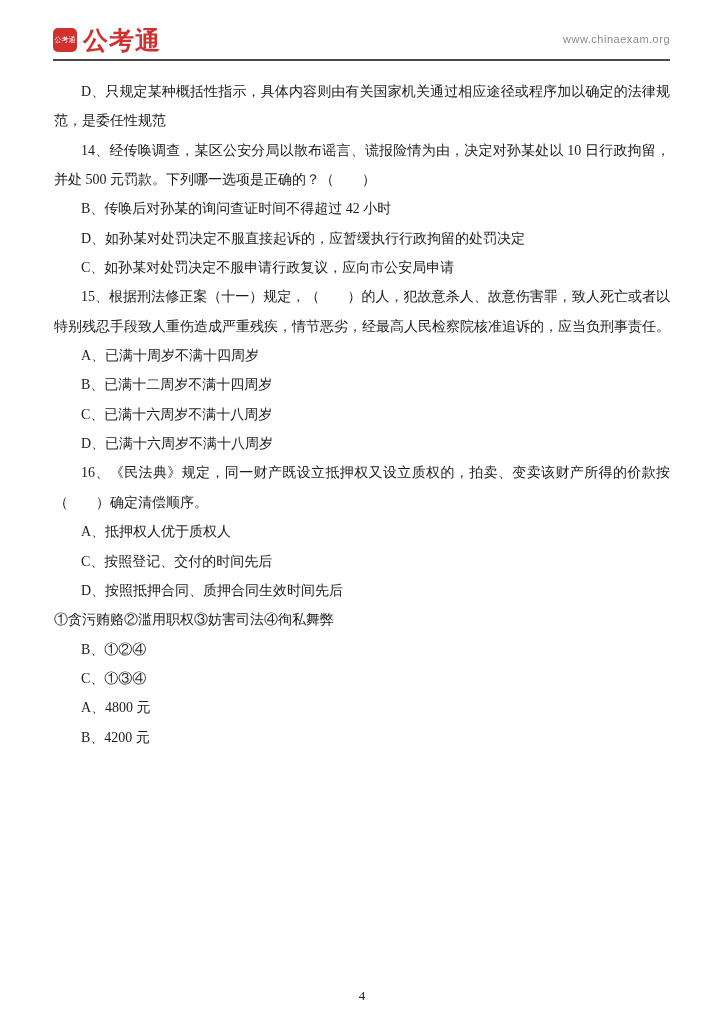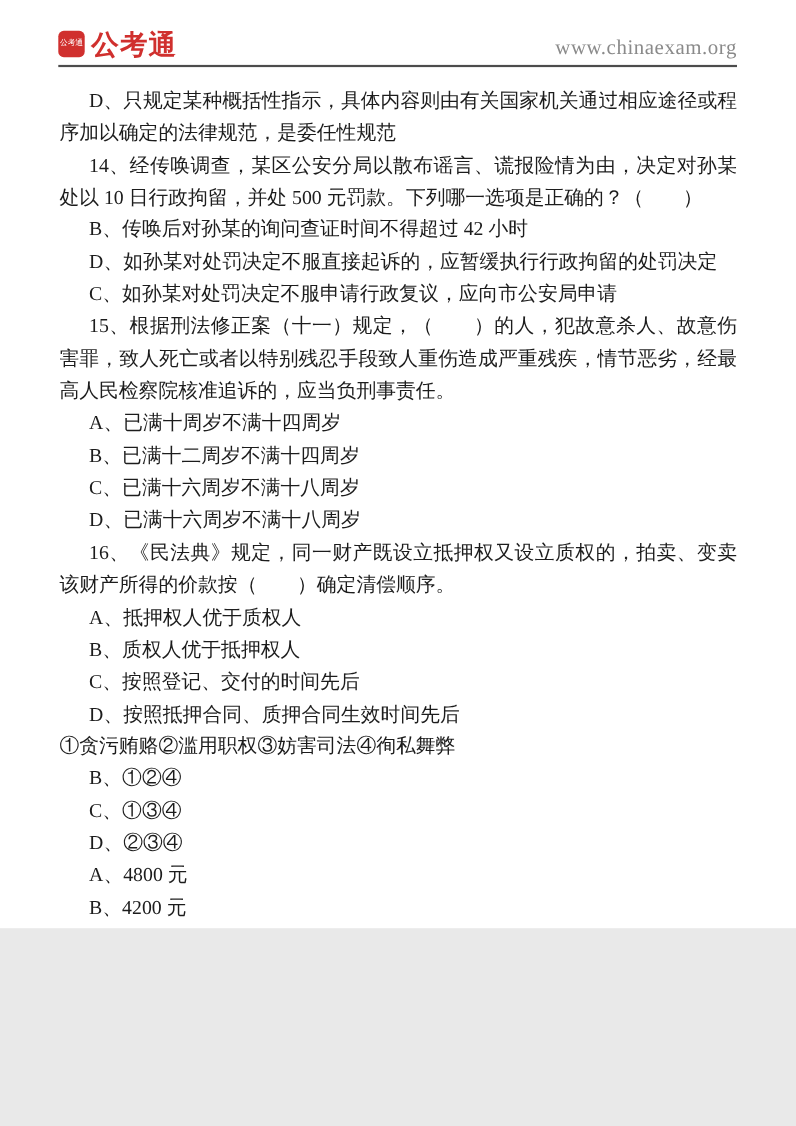--- a/index.html
+++ b/index.html
@@ -1,20 +1,20 @@
 <!DOCTYPE html>
 <html style="--brand-red: #d0302e; --rule-gray: #4c4c4c; --url-gray: #8a8a8a; --text-black: #1c1c1c;"><head>
 <meta charset="utf-8">
 <style>
   * { margin: 0; padding: 0; box-sizing: border-box; }
   html, body { background: #e9e9e9; }
   .page {
     position: relative;
     width: 724px;
-    height: 844px;
+    height: 1024px;
     margin: 0 auto;
     background: #ffffff;
     font-family: "Liberation Serif", "DejaVu Serif", serif;
     color: var(--text-black, #1c1c1c);
     overflow: hidden;
   }
   .header {
     position: absolute;
     left: 53px;
     top: 27px;
@@ -44,34 +44,34 @@
     top: -3px;
     font-size: 25px;
     font-weight: bold;
     color: var(--brand-red, #d0302e);
     font-family: "Liberation Sans", "DejaVu Sans", sans-serif;
     letter-spacing: 1px;
   }
   .url {
     position: absolute;
     right: 0;
-    bottom: 4px;
-    font-size: 19px;
+    bottom: 14px;
+    font-size: 11px;
     color: var(--url-gray, #8a8a8a);
-    font-family: Liberation Serif, serif;
+    font-family: Liberation Sans, sans-serif;
     letter-spacing: 0.5px;
   }
   .content {
     position: absolute;
     left: 54px;
     top: 77px;
     width: 616px;
   }
   .content p.para {
-    font-size: 18px;
+    font-size: 14px;
     line-height: 29.35px;
     text-align: justify;
     color: var(--text-black, #1c1c1c);
   }
   .content p.para.indent { text-indent: 27px; }
   .footer {
     position: absolute;
     left: 0;
     top: 988px;
     width: 100%;
@@ -97,27 +97,25 @@
       <p class="para indent">B、传唤后对孙某的询问查证时间不得超过 42 小时</p>
       <p class="para indent">D、如孙某对处罚决定不服直接起诉的，应暂缓执行行政拘留的处罚决定</p>
       <p class="para indent">C、如孙某对处罚决定不服申请行政复议，应向市公安局申请</p>
       <p class="para indent">15、根据刑法修正案（十一）规定，（　　）的人，犯故意杀人、故意伤害罪，致人死亡或者以特别残忍手段致人重伤造成严重残疾，情节恶劣，经最高人民检察院核准追诉的，应当负刑事责任。</p>
       <p class="para indent">A、已满十周岁不满十四周岁</p>
       <p class="para indent">B、已满十二周岁不满十四周岁</p>
       <p class="para indent">C、已满十六周岁不满十八周岁</p>
       <p class="para indent">D、已满十六周岁不满十八周岁</p>
       <p class="para indent">16、《民法典》规定，同一财产既设立抵押权又设立质权的，拍卖、变卖该财产所得的价款按（　　）确定清偿顺序。</p>
       <p class="para indent">A、抵押权人优于质权人</p>
-      <p class="para indent">B、质权人优于抵押权人</p>
       <p class="para indent">C、按照登记、交付的时间先后</p>
       <p class="para indent">D、按照抵押合同、质押合同生效时间先后</p>
       <p class="para">①贪污贿赂②滥用职权③妨害司法④徇私舞弊</p>
       <p class="para indent">B、①②④</p>
       <p class="para indent">C、①③④</p>
-      <p class="para indent">D、②③④</p>
       <p class="para indent">A、4800 元</p>
       <p class="para indent">B、4200 元</p>
     </main>
 
   <footer class="footer">
     <span>4</span>
   </footer>
 
 </div>
 

